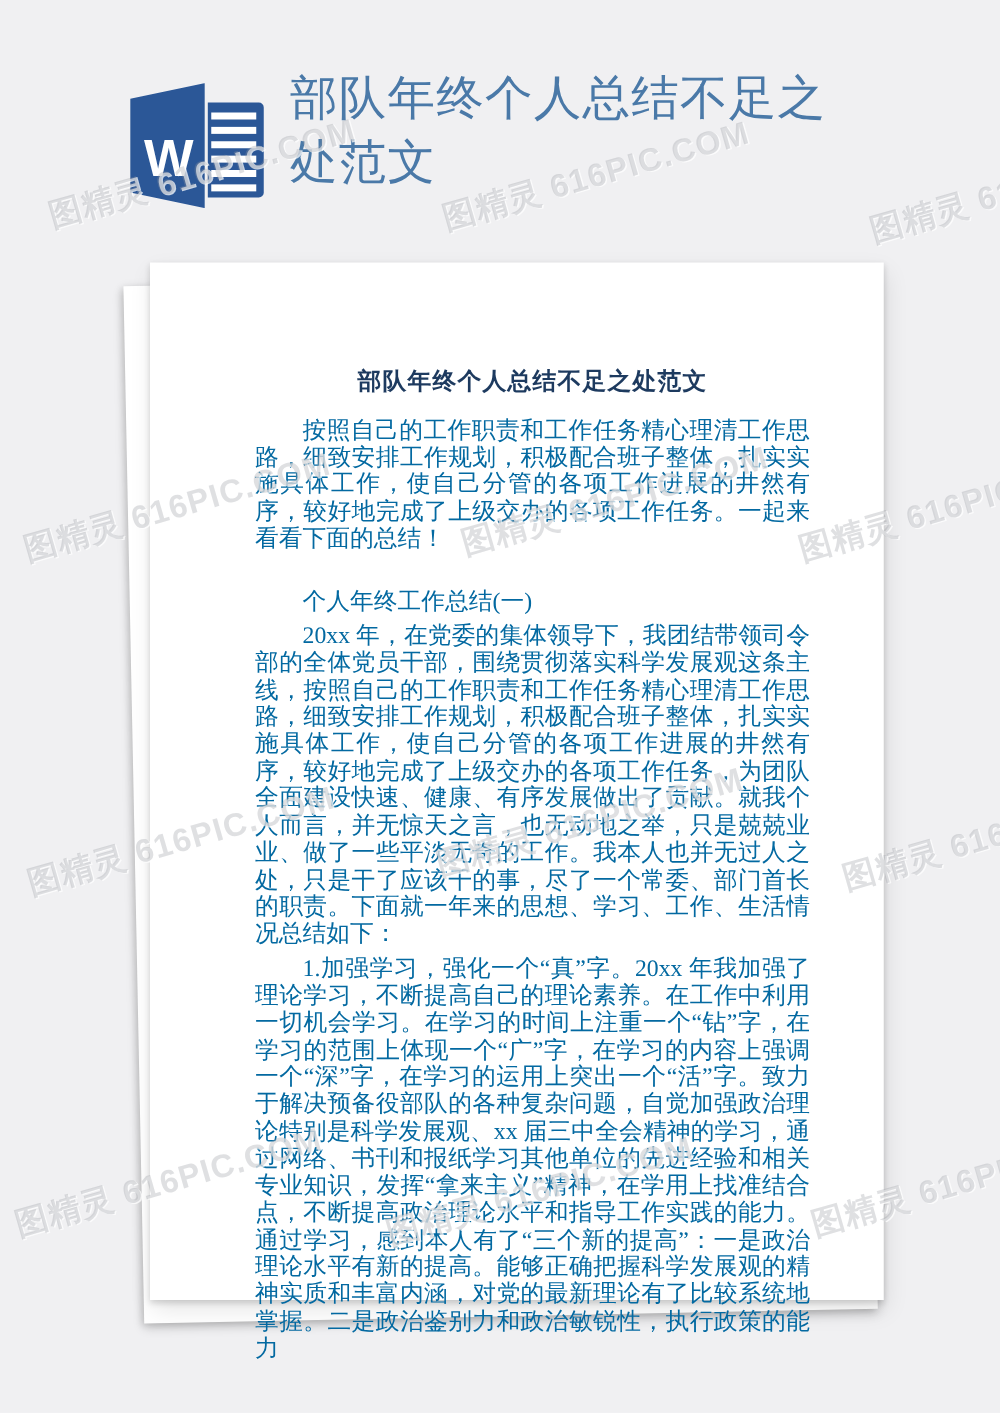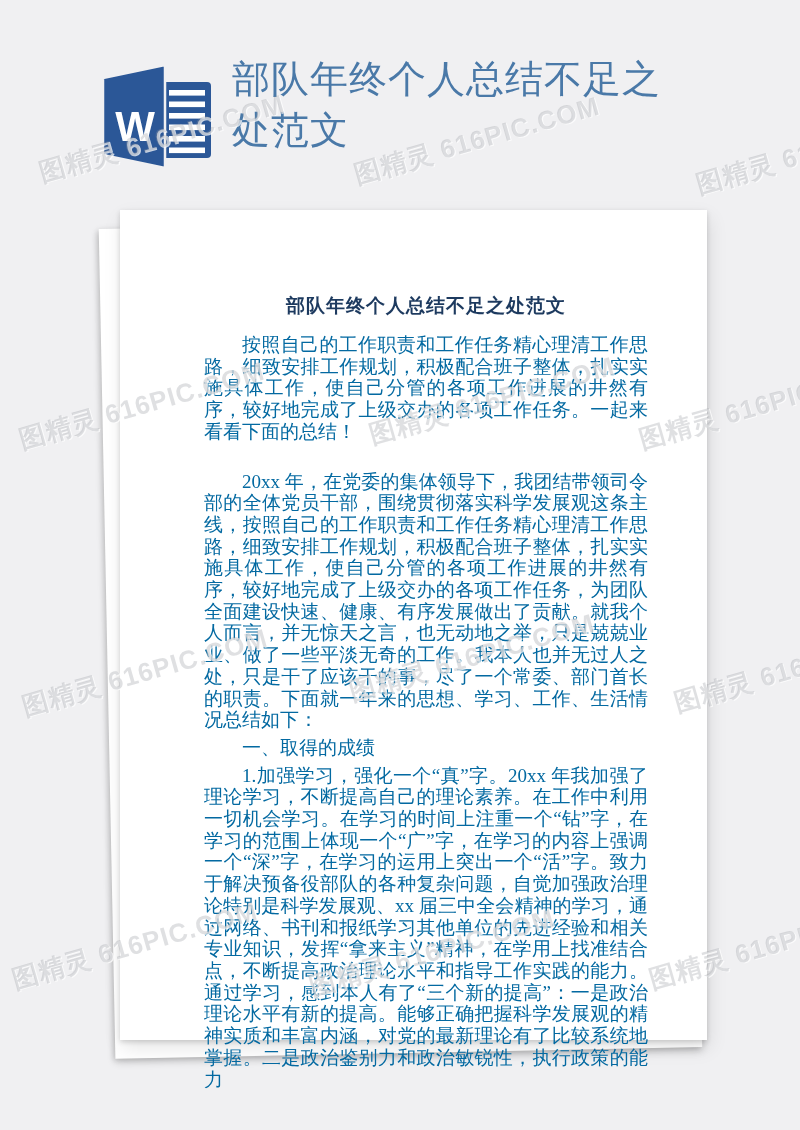--- a/index.html
+++ b/index.html
@@ -73,22 +73,22 @@
   </svg>
 
   <div class="hdr-title">部队年终个人总结不足之处范文</div>
 
   <div class="sheet back"></div>
   <div class="sheet front">
     <div class="doc">
       <h1 class="doc-title">部队年终个人总结不足之处范文</h1>
       <div id="doc-body">
           <p class="para extra-gap">按照自己的工作职责和工作任务精心理清工作思路，细致安排工作规划，积极配合班子整体，扎实实施具体工作，使自己分管的各项工作进展的井然有序，较好地完成了上级交办的各项工作任务。一起来看看下面的总结！</p>
+          <p class="para">个人年终工作总结(一)</p>
           <p class="para">20xx 年，在党委的集体领导下，我团结带领司令部的全体党员干部，围绕贯彻落实科学发展观这条主线，按照自己的工作职责和工作任务精心理清工作思路，细致安排工作规划，积极配合班子整体，扎实实施具体工作，使自己分管的各项工作进展的井然有序，较好地完成了上级交办的各项工作任务，为团队全面建设快速、健康、有序发展做出了贡献。就我个人而言，并无惊天之言，也无动地之举，只是兢兢业业、做了一些平淡无奇的工作。我本人也并无过人之处，只是干了应该干的事，尽了一个常委、部门首长的职责。下面就一年来的思想、学习、工作、生活情况总结如下：</p>
-          <p class="para">一、取得的成绩</p>
           <p class="para">1.加强学习，强化一个“真”字。20xx 年我加强了理论学习，不断提高自己的理论素养。在工作中利用一切机会学习。在学习的时间上注重一个“钻”字，在学习的范围上体现一个“广”字，在学习的内容上强调一个“深”字，在学习的运用上突出一个“活”字。致力于解决预备役部队的各种复杂问题，自觉加强政治理论特别是科学发展观、xx 届三中全会精神的学习，通过网络、书刊和报纸学习其他单位的先进经验和相关专业知识，发挥“拿来主义”精神，在学用上找准结合点，不断提高政治理论水平和指导工作实践的能力。通过学习，感到本人有了“三个新的提高”：一是政治理论水平有新的提高。能够正确把握科学发展观的精神实质和丰富内涵，对党的最新理论有了比较系统地掌握。二是政治鉴别力和政治敏锐性，执行政策的能力</p>
         </div>
     </div>
   </div>
 
   <div id="wm-layer">
       <span class="wm" style="left: 35px; top: 121px;">图精灵 616PIC.COM</span>
       <span class="wm" style="left: 350px; top: 123px;">图精灵 616PIC.COM</span>
       <span class="wm" style="left: 692px; top: 133px;">图精灵 616PIC.COM</span>
       <span class="wm" style="left: 15px; top: 388px;">图精灵 616PIC.COM</span>

